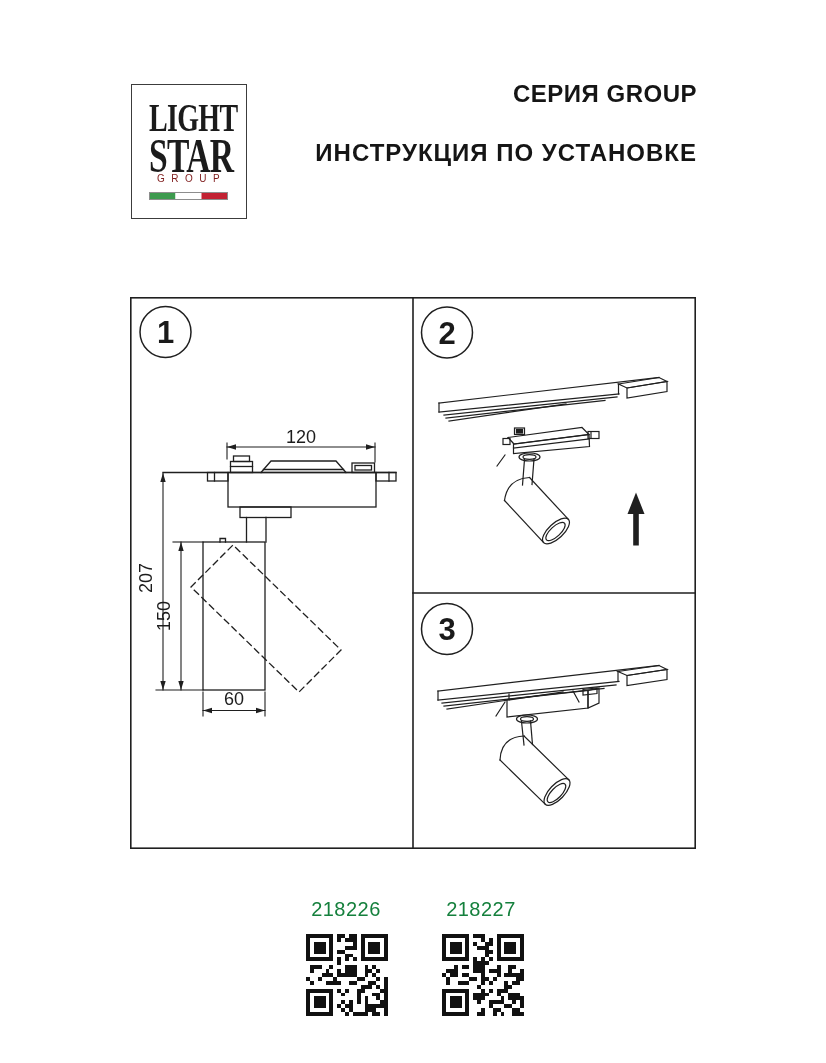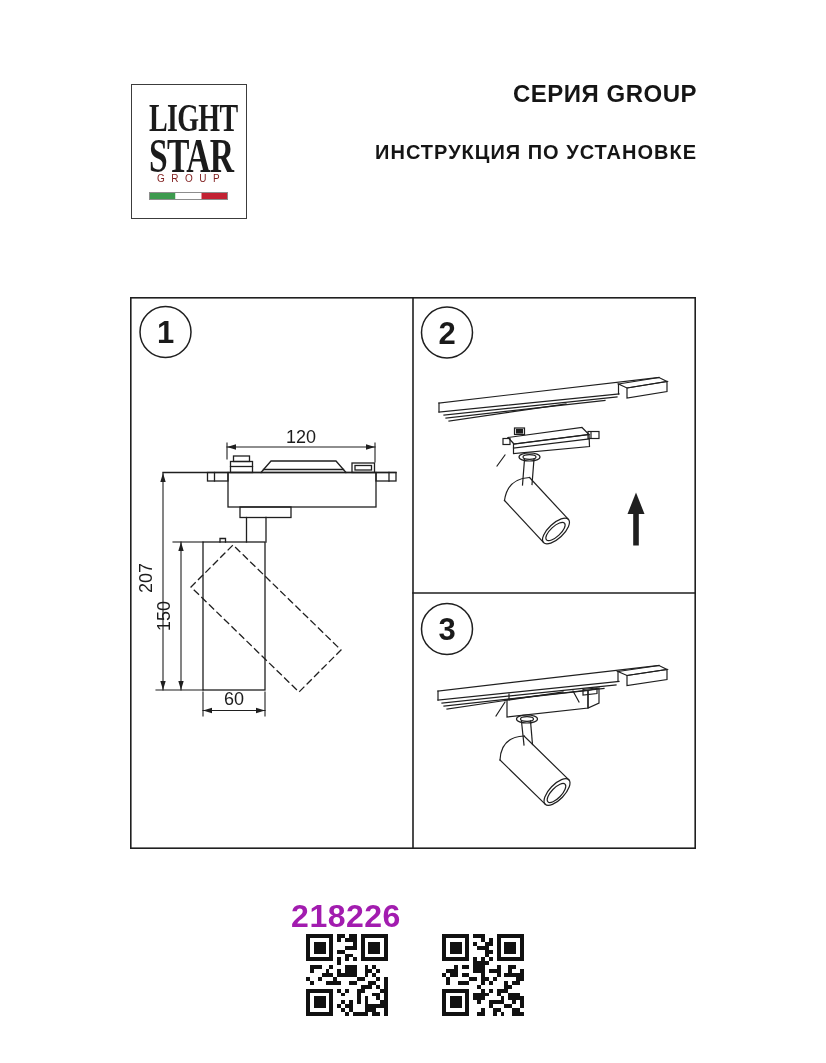--- a/index.html
+++ b/index.html
@@ -15,30 +15,30 @@
   .logo-star{top:47px;font-family:"Liberation Serif",serif;font-weight:700;font-size:48px;
              transform:scale(.70,1);letter-spacing:-1px;}
   .logo-group{top:89px;font-size:10px;font-weight:400;letter-spacing:6.5px;padding-left:5px;
               box-sizing:border-box;color:#7f1d1d;}
   .logo-flag{position:absolute;left:17px;top:107px;}
 
   
   .header-text{right:129px;top:79px;text-align:right;font-weight:700;color:#151515;}
   .header-text .l{font-size:24px;line-height:29px;letter-spacing:.5px;white-space:nowrap;}
   .header-text .gap{height:31px;}
-  .header-text .t{font-size:20px;line-height:27px;letter-spacing:1px;white-space:nowrap;text-align:center;}
+  .header-text .t{font-size:24px;line-height:27px;letter-spacing:1px;white-space:nowrap;text-align:center;}
 
   
   .diagram{left:130px;top:297px;}
   .diagram *{vector-effect:none;}
   text.dim{font-family:"Liberation Sans",sans-serif;font-size:18px;fill:#1c1c1c;}
   text.pnum{font-family:"Liberation Sans",sans-serif;font-size:31px;font-weight:700;fill:#1a1a1a;}
 
   
-  .qr-label{width:140px;text-align:center;font-size:32px;font-weight:700;color:#a21caf;letter-spacing:.5px;}
+  .qr-label{width:140px;text-align:center;font-size:20px;font-weight:400;color:#15803d;letter-spacing:.5px;}
   .qr-svg{position:absolute;}
 </style>
 </head>
 <body>
 
 <div class="page">
 
   <div class="abs logo-box">
     <div class="logo-line logo-light">LIGHT</div>
     <div class="logo-line logo-star">STAR</div>
@@ -213,20 +213,21 @@
           <line x1="500" y1="760" x2="545" y2="804"></line>
           <path d="M500,760 Q501,737 524,736"></path>
           <ellipse cx="557" cy="792" rx="17" ry="7.5" transform="rotate(-46 557 792)"></ellipse>
           <ellipse cx="556.5" cy="793" rx="12.3" ry="5" transform="rotate(-46 556.5 793)"></ellipse>
         </g>
       </g>
     </g>
   </svg>
 
   <div class="abs qr-label" style="left:276px;top:898px;">218226</div>
+  <div class="abs qr-label" style="left:411px;top:898px;">218227</div>
 
   <svg id="qr-0" class="qr-svg" style="left:306px;top:934px;" width="82" height="82" viewBox="0 0 21 21" fill="#111" shape-rendering="crispEdges">
       <rect x="0" y="0" width="1" height="1"></rect>
       <rect x="0" y="1" width="1" height="1"></rect>
       <rect x="0" y="2" width="1" height="1"></rect>
       <rect x="0" y="3" width="1" height="1"></rect>
       <rect x="0" y="4" width="1" height="1"></rect>
       <rect x="0" y="5" width="1" height="1"></rect>
       <rect x="0" y="6" width="1" height="1"></rect>
       <rect x="1" y="0" width="1" height="1"></rect>

